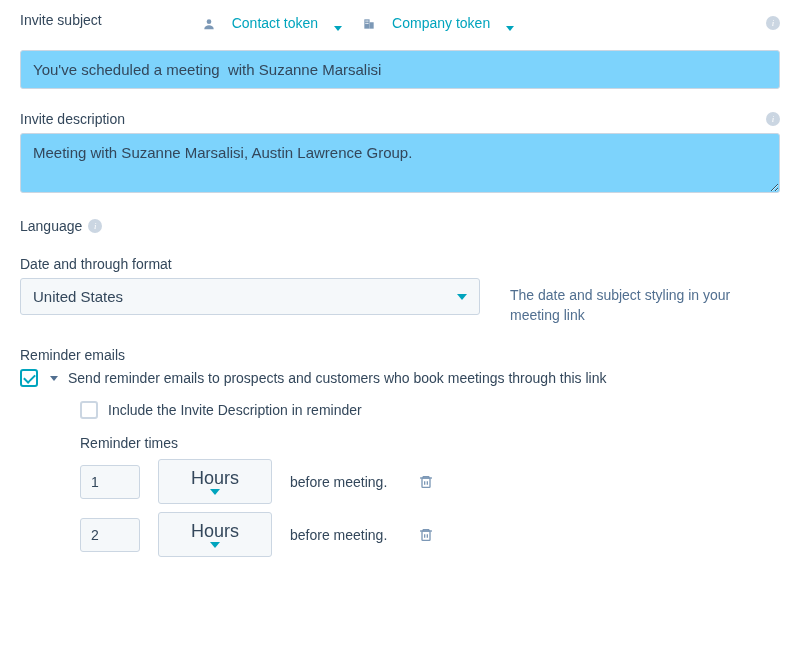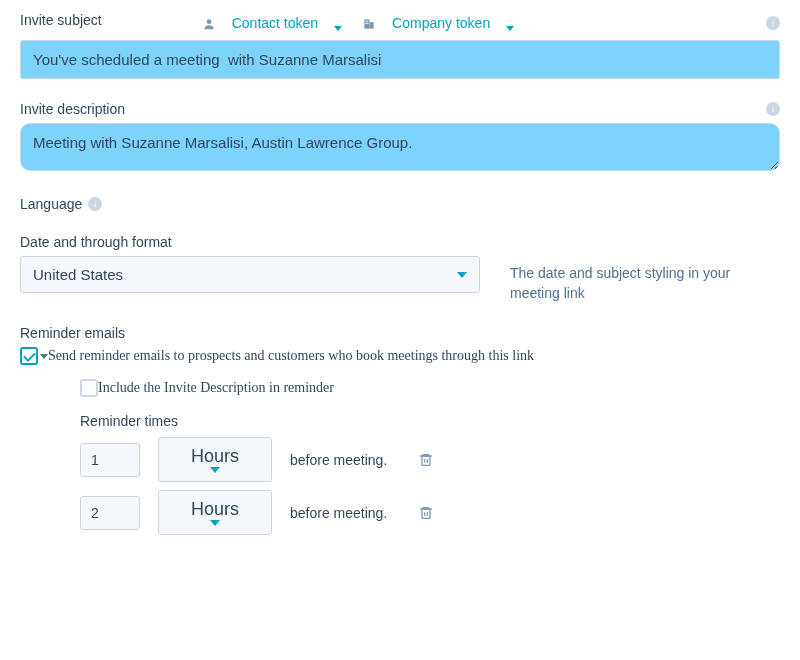--- a/index.html
+++ b/index.html
@@ -34,21 +34,21 @@
     font-family: Georgia, serif;
     cursor: help;
   }
   .info-icon-right {
     margin-left: auto;
   }
   .token-row {
     display: flex;
     align-items: center;
     gap: 20px;
-    margin-bottom: 6px;
+    margin-bottom: 16px;
   }
   .token-btn {
     display: inline-flex;
     align-items: flex-end;
     gap: 16px;
     color: #00a4bd;
     font-size: 14px;
     cursor: pointer;
     font-weight: 500;
   }
@@ -64,21 +64,21 @@
   .text-input {
     width: 100%;
     border: 1px solid #cbd6e2;
     background: #7dd3fc;
     border-radius: 3px;
     padding: 10px 12px;
     font-size: 15px;
     color: #33475b;
     font-family: inherit;
   }
-  textarea.text-input { resize: both; height: 48px; border-radius: 10px; }
+  textarea.text-input { resize: both; height: 60px; }
   .section { margin-bottom: 22px; }
   .row-2col {
     display: flex;
     gap: 30px;
     align-items: flex-start;
   }
   .select-wrap {
     flex: 0 0 460px;
   }
   .helper {
@@ -103,22 +103,22 @@
   }
   .caret-teal {
     width: 0; height: 0;
     border-left: 5px solid transparent;
     border-right: 5px solid transparent;
     border-top: 6px solid #00a4bd;
   }
   .checkbox-row {
     display: flex;
     align-items: center;
+    gap: 10px;
     margin-top: 0;
-    font-family: Liberation Serif, serif;
   }
   .checkbox {
     width: 18px; height: 18px;
     border: 2px solid #00a4bd;
     border-radius: 3px;
     display: inline-flex;
     align-items: center;
     justify-content: center;
     cursor: pointer;
     flex-shrink: 0;

